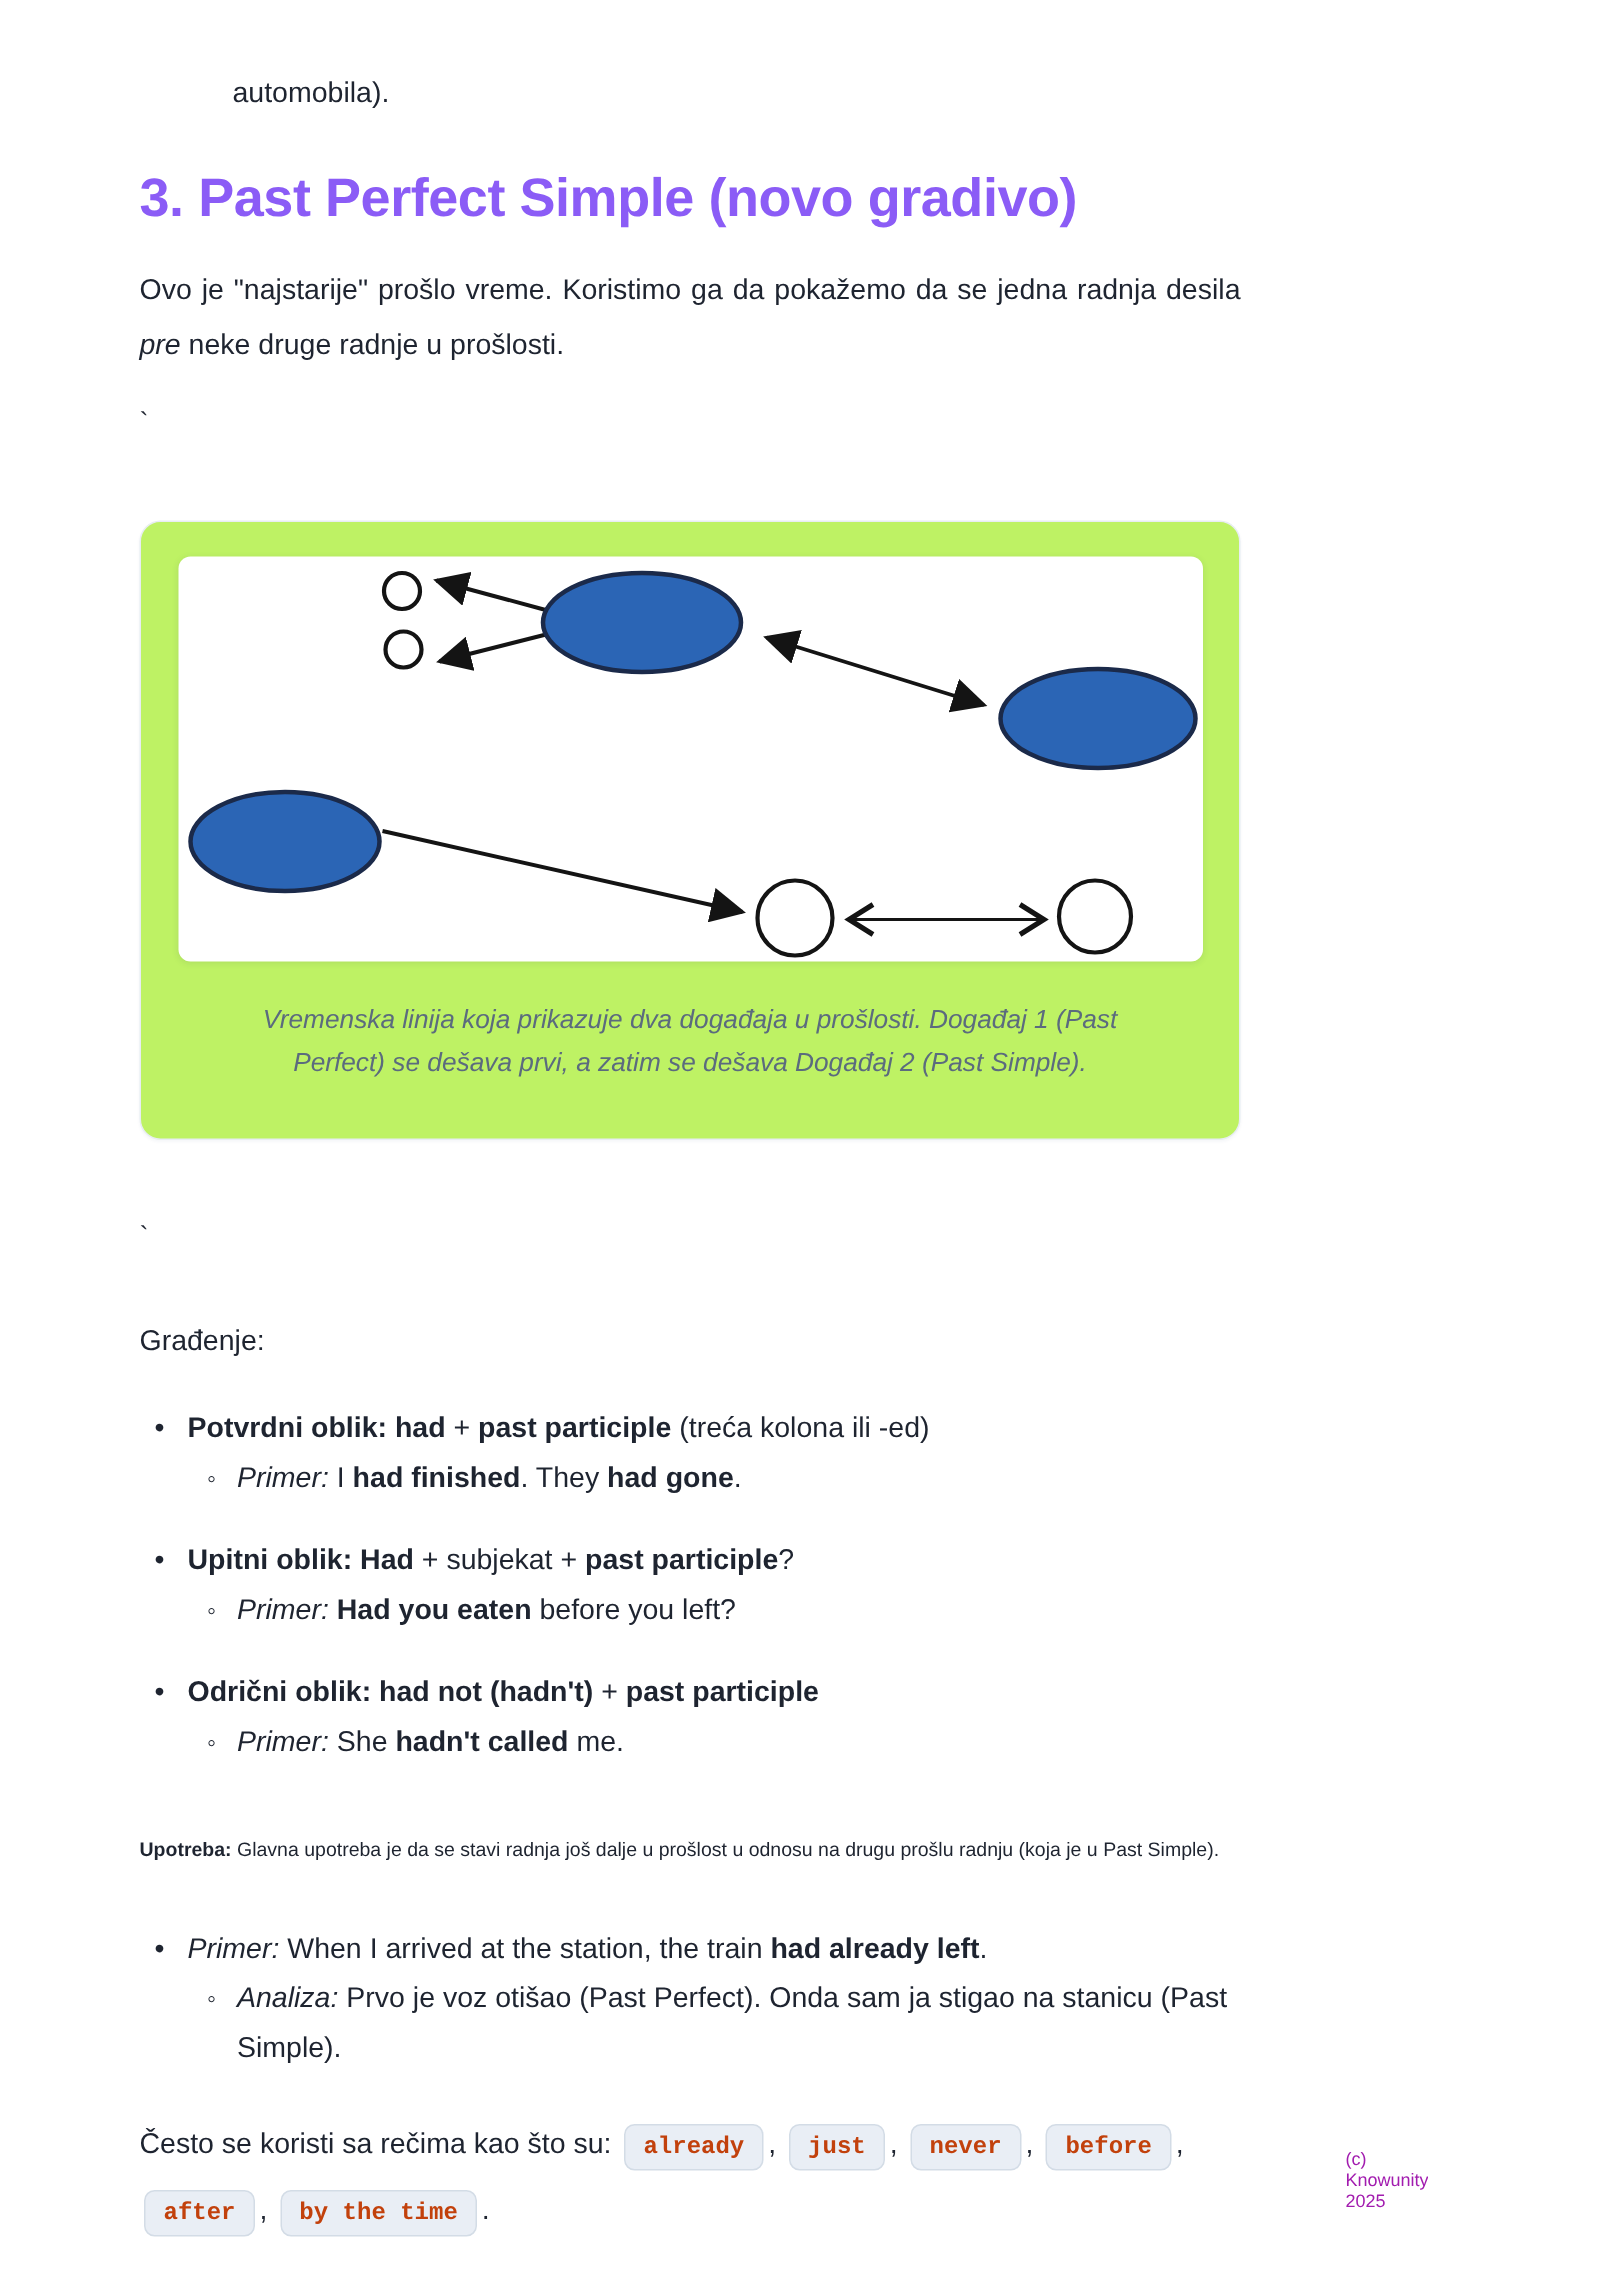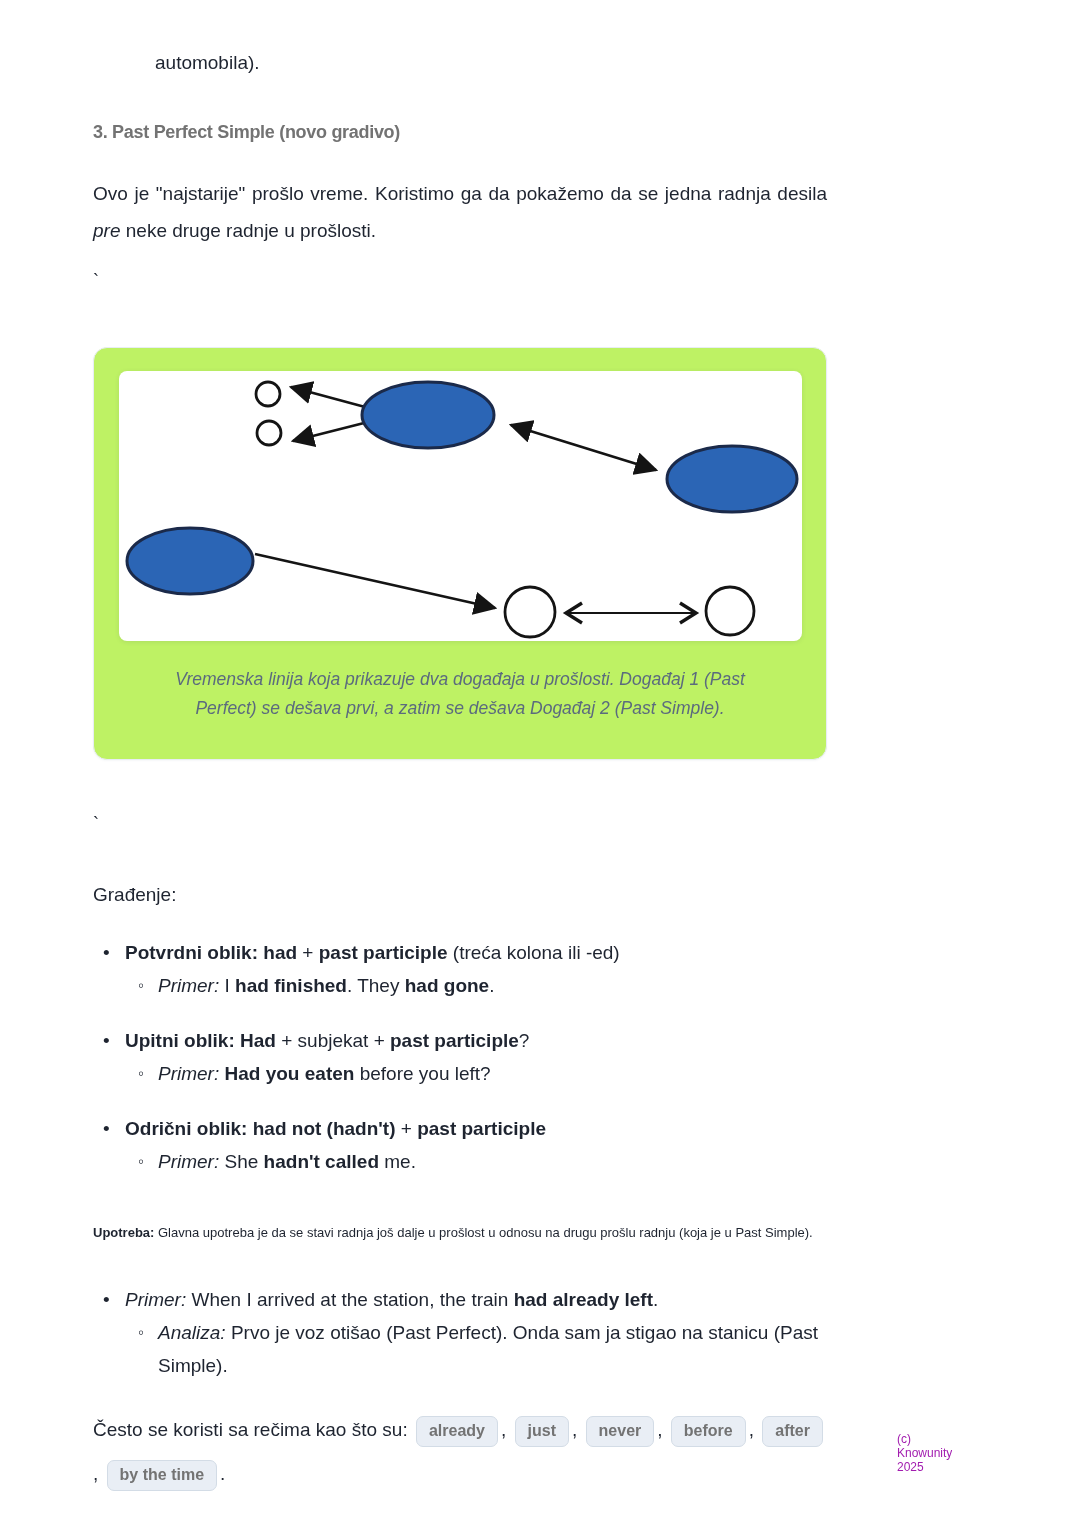--- a/index.html
+++ b/index.html
@@ -1,20 +1,20 @@
 <!DOCTYPE html>
 <html><head>
 <meta charset="utf-8">
 <style>
   html,body{margin:0;padding:0;background:#ffffff;}
   .page{position:relative;width:952px;height:1528px;background:#ffffff;overflow:hidden;
         font-family:"Liberation Sans","DejaVu Sans",sans-serif;color:#1e2430;}
   .content{margin-left:93px;width:734px;}
   .cont-line{margin:49px 0 0 62px;font-size:19px;line-height:28px;}
-  h2.heading{margin:38px 0 0 0;font-size:18px;line-height:34px;font-weight:700;color:#737373;letter-spacing:-0.3px;}
+  h2.heading{margin:38px 0 0 0;font-size:36px;line-height:34px;font-weight:700;color:#8b5cf6;letter-spacing:-0.3px;}
   p.intro{margin:26px 0 0 0;font-size:19px;line-height:37px;text-align:justify;}
   .tick{font-size:18px;line-height:20px;color:#1e2430;}
   .tick1{margin-top:22px;}
   .tick2{margin-top:54px;}
   .i{font-style:italic;}
   .b{font-weight:700;}
   
   .card{margin:56px 0 0 0;background:#bef264;border:1.5px solid #e8edf3;border-radius:14px;
         padding:23px 24px 36px 24px;box-shadow:0 1px 2px rgba(30,50,90,0.04);}
   .panel{width:683px;height:270px;background:#ffffff;border-radius:8px;margin:0 auto;
@@ -28,22 +28,22 @@
   ul.lvl1 > li{position:relative;padding-left:32px;margin-bottom:22px;}
   ul.lvl1 > li::before{content:"\2022";position:absolute;left:10px;top:0;font-size:19px;}
   ul.lvl2{list-style:none;margin:0;padding:0;}
   ul.lvl2 > li{position:relative;padding-left:33px;margin-top:0;}
   ul.lvl2 > li::before{content:"\25E6";position:absolute;left:13px;top:0;font-size:17px;}
   p.upotreba{margin:36px 0 0 0;font-size:13px;line-height:37px;text-align:justify;}
   ul.examples{margin-top:32px;}
   
   p.often{margin:26px 0 0 0;font-size:19px;line-height:44px;}
   .kbd{display:inline-block;background:#e9eef5;border:1px solid #d3dce6;border-radius:7px;
-       padding:1px 12px 2px 12px;font-family:Liberation Sans, sans-serif;
-       font-size:16px;font-weight:700;color:#737373;line-height:26px;margin:0 3px;vertical-align:baseline;}
+       padding:1px 12px 2px 12px;font-family:Liberation Mono, monospace;
+       font-size:16px;font-weight:700;color:#c2410c;line-height:26px;margin:0 3px;vertical-align:baseline;}
   
   .side-bar{position:absolute;left:975px;top:50px;width:56px;height:1428px;box-sizing:border-box;
             background:#e8f1fb;border-left:4px solid #b5cfeb;}
   .copyright{position:absolute;top:1432px;left:897px;font-size:12px;color:#a21caf;z-index:5;}
 </style>
 </head>
 <body>
 
 <div class="page">
 

